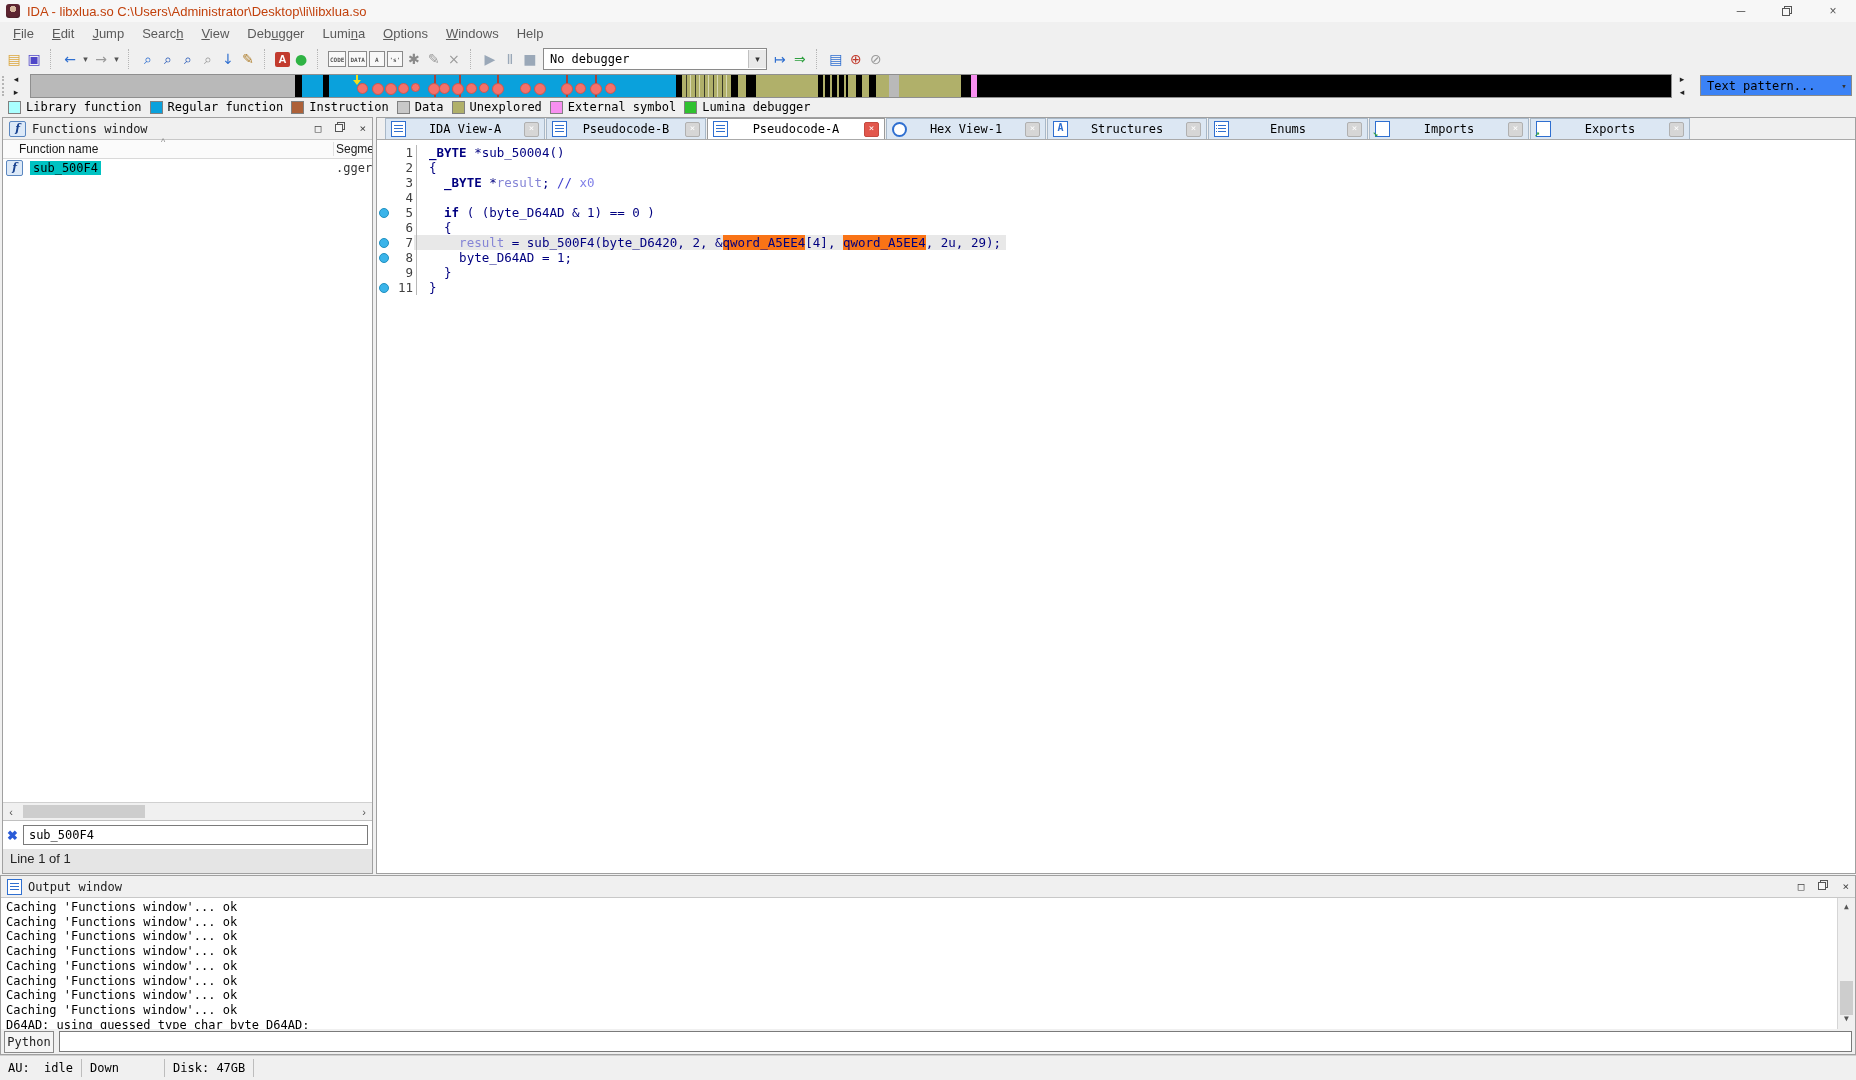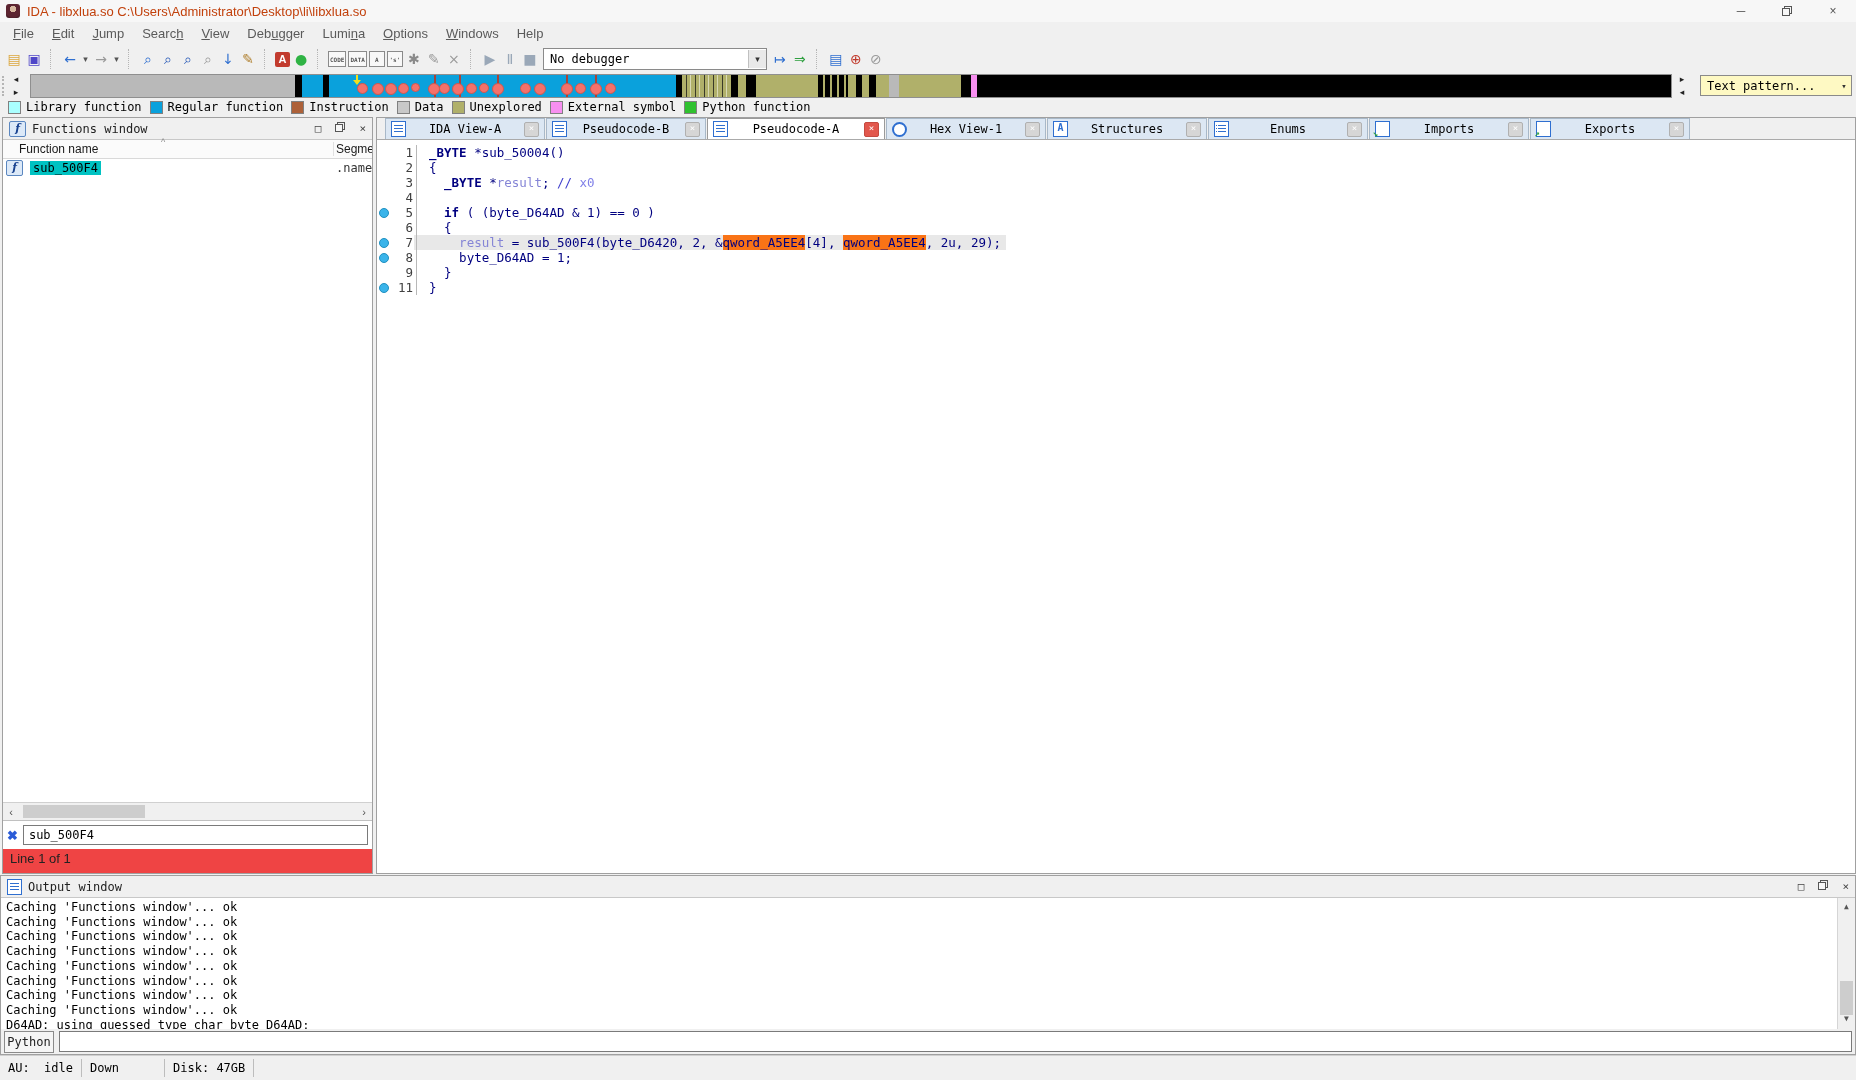--- a/index.html
+++ b/index.html
@@ -50,21 +50,21 @@
   .seg-gray{background:#b9b9b9;} .seg-black{background:#000;} .seg-blue{background:#0aa1dc;}
   .seg-olive{background:#b0b06a;} .seg-pink{background:#f78ff0;}
   .seg-olive_stripe{background:repeating-linear-gradient(90deg,#b0b06a 0 4px,#3a3a28 4px 5px,#b0b06a 5px 8px,#d9d9b5 8px 9px);}
   .seg-black_stripe{background:repeating-linear-gradient(90deg,#000 0 5px,#b0b06a 5px 7px);}
   .bline{position:absolute;top:0;bottom:0;width:2px;background:#a8443a;}
   .bdot{position:absolute;top:8px;border-radius:50%;background:#f4716a;border:1px solid #cf574f;}
   .bmark{position:absolute;top:0;width:8px;margin-left:-3px;}
   .bmark .stem{width:2px;height:5px;background:#f2df1d;margin:0 auto;}
   .bmark .tri{width:0;height:0;border:4px solid transparent;border-top:5px solid #f2df1d;}
   .bandarrows.right{left:auto;right:166px;}
-  .textpattern{position:absolute;right:4px;top:2px;width:150px;height:19px;background:#fef9c3;border:1px solid #8a8a8a;
+  .textpattern{position:absolute;right:4px;top:2px;width:150px;height:19px;background:#3b82f6;border:1px solid #8a8a8a;
                display:flex;align-items:center;font-family:"DejaVu Sans Mono",monospace;font-size:12px;}
   .textpattern .tp-text{flex:1;padding-left:6px;color:#000;}
   .textpattern .tp-arrow{width:14px;font-size:9px;color:#333;text-align:center;}
 
   
   .legend{height:16px;display:flex;align-items:center;padding-left:8px;flex:none;
           font-family:"DejaVu Sans Mono",monospace;font-size:12px;color:#000;}
   .leg-item{display:flex;align-items:center;margin-right:8px;}
   .leg-chip{width:11px;height:11px;border:1px solid #808080;margin-right:5px;display:inline-block;}
 
@@ -86,21 +86,21 @@
   .fname{background:#00c2c2;color:#000;padding:0 3px;margin-left:7px;}
   .fseg{margin-left:auto;width:36px;color:#333;}
   .fp-hscroll{height:17px;background:#f0f0f0;border-top:1px solid #d0d0d0;display:flex;align-items:center;flex:none;}
   .sbtn{width:16px;text-align:center;color:#555;font-size:11px;}
   .hthumb{margin-left:4px;width:122px;height:13px;background:#cdcdcd;}
   .fp-filter{height:24px;background:#fff;border-top:1px solid #c0c0c0;display:flex;align-items:center;
              padding:2px 4px;gap:5px;flex:none;}
   .filterclear{color:#2a5bd7;font-weight:bold;font-size:13px;}
   .fp-filter input{flex:1;height:18px;border:1px solid #7a7a7a;font-family:"DejaVu Sans Mono",monospace;
                    font-size:12px;padding:0 5px;outline:none;}
-  .fp-status{height:20px;background:#ef4444;font-size:13px;color:#222;padding:2px 7px;flex:none;}
+  .fp-status{height:20px;background:#e5e5e5;font-size:13px;color:#222;padding:2px 7px;flex:none;}
   .splitter{width:3px;flex:none;background:#f0f0f0;}
 
   
   .rightpanel{flex:1;display:flex;flex-direction:column;border:1px solid #a0a0a0;background:#fff;min-width:0;}
   .tabstrip{height:21px;background:#f0f0f0;display:flex;align-items:flex-end;padding-left:8px;
             border-bottom:1px solid #aaa;flex:none;}
   .tab{height:20px;min-width:148px;display:flex;align-items:center;justify-content:space-between;padding:0 5px;
        background:#dce7f3;border:1px solid #a8b8c8;border-bottom:none;margin-right:1px;
        font-family:"DejaVu Sans Mono",monospace;font-size:12px;color:#000;}
   .tab.active{background:#fff;border-color:#9a9a9a;min-width:166px;}
@@ -323,21 +323,21 @@
       <span class="leg-item">
         <span class="leg-chip" style="background: rgb(176, 176, 106);"></span>
         <span class="leg-label">Unexplored</span>
       </span>
       <span class="leg-item">
         <span class="leg-chip" style="background: rgb(247, 143, 240);"></span>
         <span class="leg-label">External symbol</span>
       </span>
       <span class="leg-item">
         <span class="leg-chip" style="background: rgb(47, 193, 47);"></span>
-        <span class="leg-label">Python function</span>
+        <span class="leg-label">Lumina debugger</span>
       </span>
     </div>
 
   <div class="main">
 
     <div class="funcpanel">
       <div class="fp-title">
         <span class="ficon">f</span>
         <span style="margin-left:6px">Functions window</span>
         <span class="fp-btns">
@@ -348,21 +348,21 @@
       </div>
       <div class="fp-header">
         <span class="sortcaret">^</span>
         <span class="col-name">Function name</span>
         <span class="col-seg">Segment</span>
       </div>
       <div class="fp-rows">
           <div class="fp-row">
             <span class="ficon">f</span>
             <span class="fname">sub_500F4</span>
-            <span class="fseg">.name</span>
+            <span class="fseg">.gger</span>
           </div>
         </div>
       <div class="fp-hscroll">
         <span class="sbtn">‹</span>
         <span class="hthumb"></span>
         <span class="sbtn" style="margin-left:auto">›</span>
       </div>
       <div class="fp-filter">
         <span class="filterclear">✖</span>
         <input type="text" value="sub_500F4" style="">

